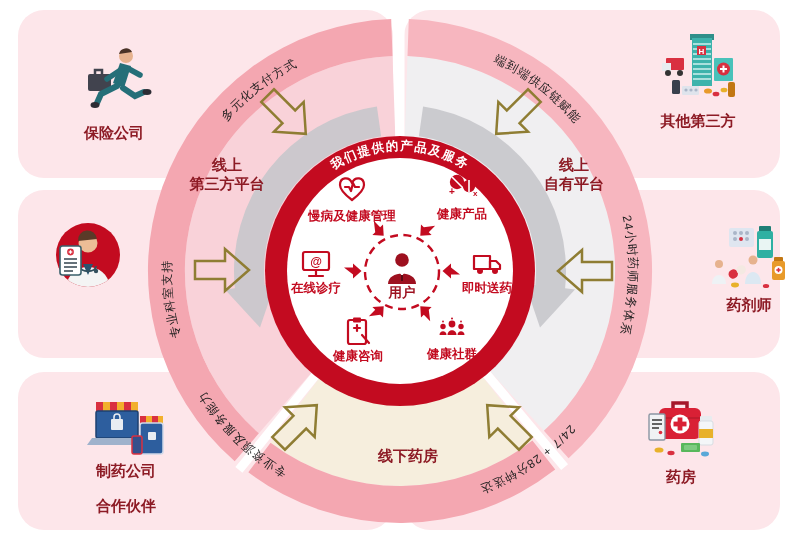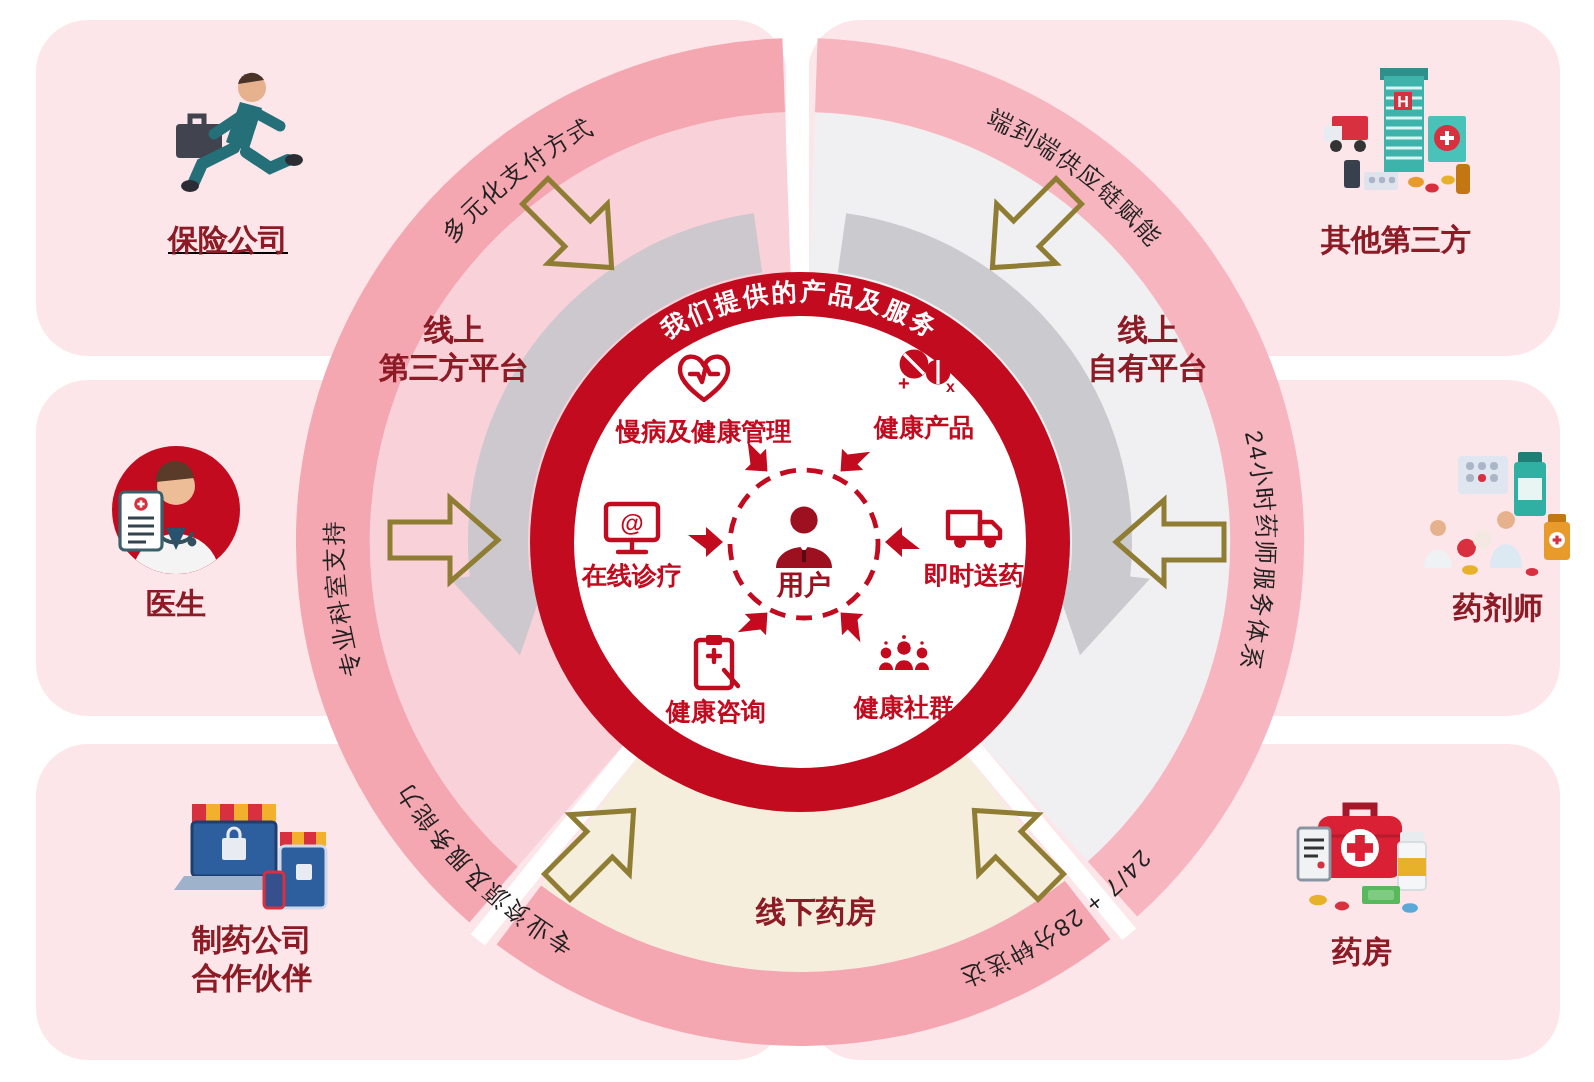--- a/index.html
+++ b/index.html
@@ -26,21 +26,21 @@
 
 <div class="stage">
 
   <div class="card" style="left:18px;top:10px;width:375px;height:168px;"></div>
   <div class="card" style="left:404px;top:10px;width:376px;height:168px;"></div>
   <div class="card" style="left:18px;top:190px;width:375px;height:168px;"></div>
   <div class="card" style="left:404px;top:190px;width:376px;height:168px;"></div>
   <div class="card" style="left:18px;top:372px;width:375px;height:158px;"></div>
   <div class="card" style="left:404px;top:372px;width:376px;height:158px;"></div>
 
-  <div class="entity" style="left:48px;top:28px;text-decoration:underline;">
+  <div class="entity" style="left:48px;top:40px;">
     <svg width="132" height="82" viewBox="0 0 132 82">
       <g transform="translate(26,2)">
         <rect x="14" y="32" width="23" height="17" rx="2" fill="#41434e"></rect>
         <path d="M21 32 v-4 h7 v4" fill="none" stroke="#41434e" stroke-width="2.5"></path>
         <circle cx="52" cy="14" r="7" fill="#e6b28e"></circle>
         <path d="M45 12 a7 7 0 0 1 13 -2 l-13 2 Z" fill="#4a3226"></path>
         <path d="M46 21 L 57 24 L 50 46 L 39 41 Z" fill="#256f78"></path>
         <path d="M48 27 L 33 37" stroke="#256f78" stroke-width="5.5" stroke-linecap="round"></path>
         <path d="M55 27 L 66 33" stroke="#256f78" stroke-width="5.5" stroke-linecap="round"></path>
         <path d="M43 44 L 27 52 L 23 61" fill="none" stroke="#256f78" stroke-width="6" stroke-linecap="round"></path>
@@ -111,21 +111,20 @@
       <circle cx="48.5" cy="34" r="3.4" fill="#d93040"></circle>
       <line x1="48.5" y1="32.2" x2="48.5" y2="35.8" stroke="#fff" stroke-width="1.3"></line>
       <line x1="46.7" y1="34" x2="50.3" y2="34" stroke="#fff" stroke-width="1.3"></line>
       <g stroke="#33434e" stroke-width="1.5">
         <line x1="42" y1="41" x2="55" y2="41"></line>
           <line x1="42" y1="45" x2="55" y2="45"></line>
         <line x1="42" y1="49" x2="55" y2="49"></line>
           <line x1="42" y1="53" x2="51" y2="53"></line>
       </g>
     </svg>
-    <div class="elabel">医生</div>
   </div>
 
   <div class="entity" style="left:683px;top:222px;">
     <svg width="132" height="72" viewBox="0 0 132 72">
       <g transform="translate(28,2)">
         <rect x="18" y="4" width="25" height="19" rx="2" fill="#dfe6f0"></rect>
         <g fill="#aab6c8">
           <circle cx="24" cy="9" r="2"></circle>
             <circle cx="30" cy="9" r="2"></circle>
             <circle cx="36" cy="9" r="2"></circle>
@@ -176,21 +175,21 @@
             <rect x="58" y="20" width="6" height="7" fill="#f2b02c"></rect>
           <rect x="64" y="20" width="6" height="7" fill="#d93040"></rect>
             <rect x="70" y="20" width="5" height="7" fill="#f2b02c"></rect>
         </g>
         <rect x="52" y="27" width="23" height="31" rx="2.5" fill="#2d5e9e" stroke="#cfd8e8" stroke-width="1.5"></rect>
         <rect x="60" y="36" width="8" height="8" rx="1" fill="#e8ecf2"></rect>
         <rect x="44" y="40" width="10" height="18" rx="2" fill="#35508c" stroke="#d93040" stroke-width="1.5"></rect>
       </g>
     </svg>
     <div class="elabel">制药公司</div>
-    <div class="elabel" style="margin-top:0;">合作伙伴</div>
+    <div class="elabel" style="margin-top:16px;">合作伙伴</div>
   </div>
 
   <div class="entity" style="left:615px;top:396px;">
     <svg width="132" height="70" viewBox="0 0 132 70">
       <g transform="translate(28,2)">
         <path d="M30 10 v-5 h14 v5" fill="none" stroke="#a5172a" stroke-width="3.5"></path>
         <rect x="16" y="10" width="42" height="31" rx="6" fill="#d92035"></rect>
         <line x1="16" y1="20" x2="58" y2="20" stroke="#b81b2c" stroke-width="1.6"></line>
         <circle cx="37" cy="26" r="9.5" fill="#fff"></circle>
         <rect x="34.6" y="19.5" width="4.8" height="13" fill="#d92035"></rect>

